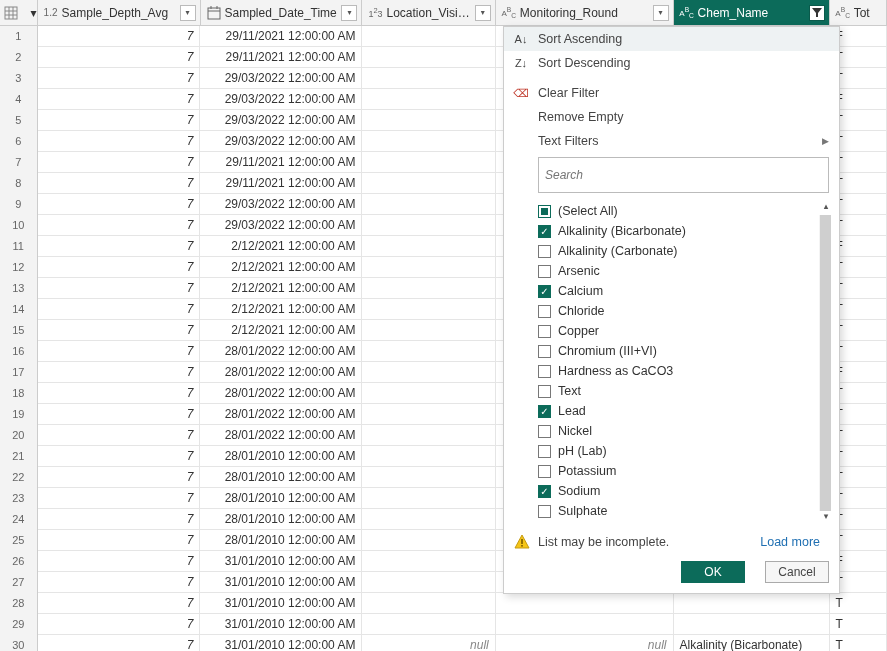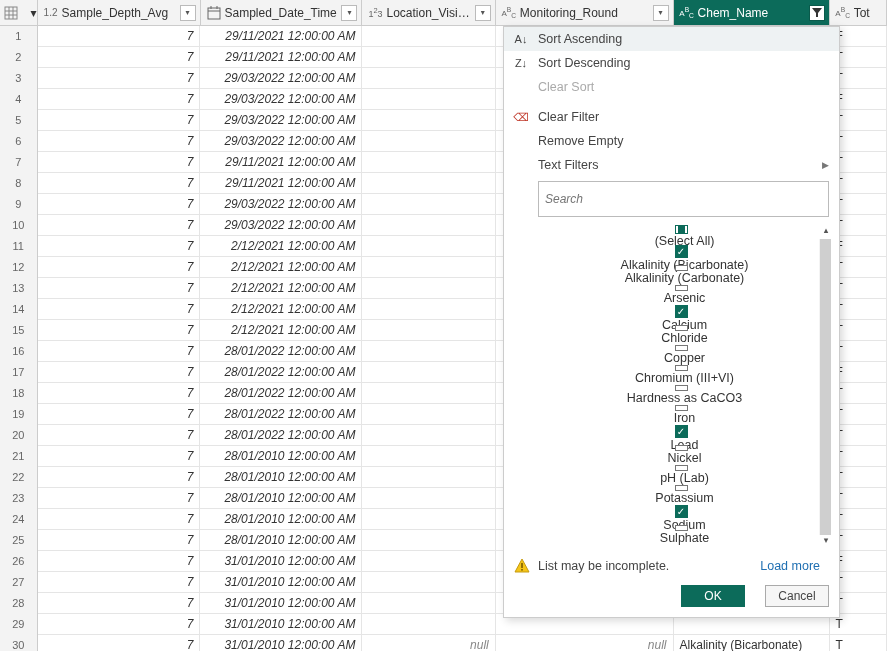--- a/index.html
+++ b/index.html
@@ -85,21 +85,21 @@
   .cell {
     border-right: 1px solid #e5e5e5;
     height: 100%;
     line-height: 21px;
     padding: 0 6px;
     overflow: hidden;
     white-space: nowrap;
     font-size: 12px;
   }
   .cell.right { text-align: right; font-style: italic; }
-  .cell.datetime { text-align: right; font-style: italic; }
+  .cell.datetime { text-align: right; }
   .cell.null { text-align: right; font-style: italic; color: #888; }
   
   .w-depth { width: 165px; }
   .w-date { width: 164px; }
   .w-visit { width: 135px; }
   .w-round { width: 180px; }
   .w-chem { width: 158px; }
   .w-last { width: 58px; }
 
   
@@ -153,21 +153,20 @@
     height: 324px;
     overflow: hidden;
     position: relative;
   }
   .check-item {
     display: flex;
     align-items: center;
     height: 20px;
     font-size: 12.5px;
     color: #333;
-    flex-direction: column;
   }
   .chk {
     width: 13px; height: 13px;
     border: 1px solid #777;
     margin-right: 7px;
     display: inline-flex;
     align-items: center; justify-content: center;
     font-size: 10px;
     color: #0c6b5a;
     background: #fff;
@@ -578,23 +577,20 @@
 
 <div class="filter-panel">
   <div class="menu-item hover">
     <span class="micon">A↓</span>
     <span>Sort Ascending</span>
   </div>
   <div class="menu-item">
     <span class="micon">Z↓</span>
     <span>Sort Descending</span>
   </div>
-  <div class="menu-item disabled">
-    <span>Clear Sort</span>
-  </div>
   <div class="menu-sep"></div>
   <div class="menu-item">
     <span class="micon" style="color:#c0392b">⌫</span>
     <span>Clear Filter</span>
   </div>
   <div class="menu-item">
     <span>Remove Empty</span>
   </div>
   <div class="menu-item">
     <span>Text Filters</span>
@@ -635,21 +631,21 @@
       <div class="check-item">
         <span class="chk"></span>
         <span>Chromium (III+VI)</span>
       </div>
       <div class="check-item">
         <span class="chk"></span>
         <span>Hardness as CaCO3</span>
       </div>
       <div class="check-item">
         <span class="chk"></span>
-        <span>Iron</span>
+        <span>Text</span>
       </div>
       <div class="check-item">
         <span class="chk checked">✓</span>
         <span>Lead</span>
       </div>
       <div class="check-item">
         <span class="chk"></span>
         <span>Nickel</span>
       </div>
       <div class="check-item">

